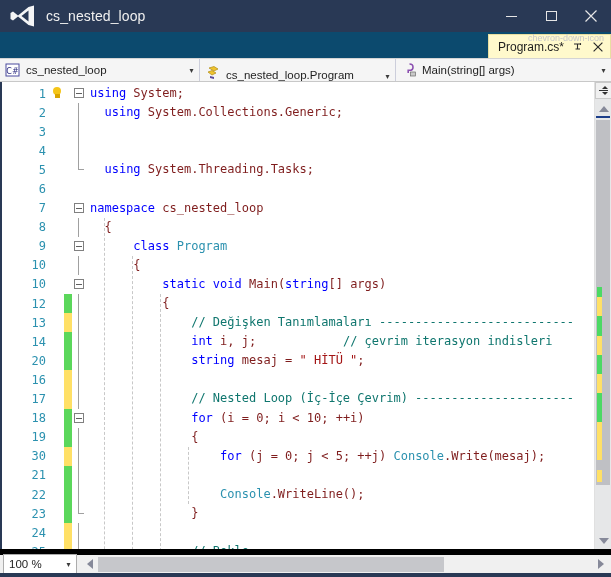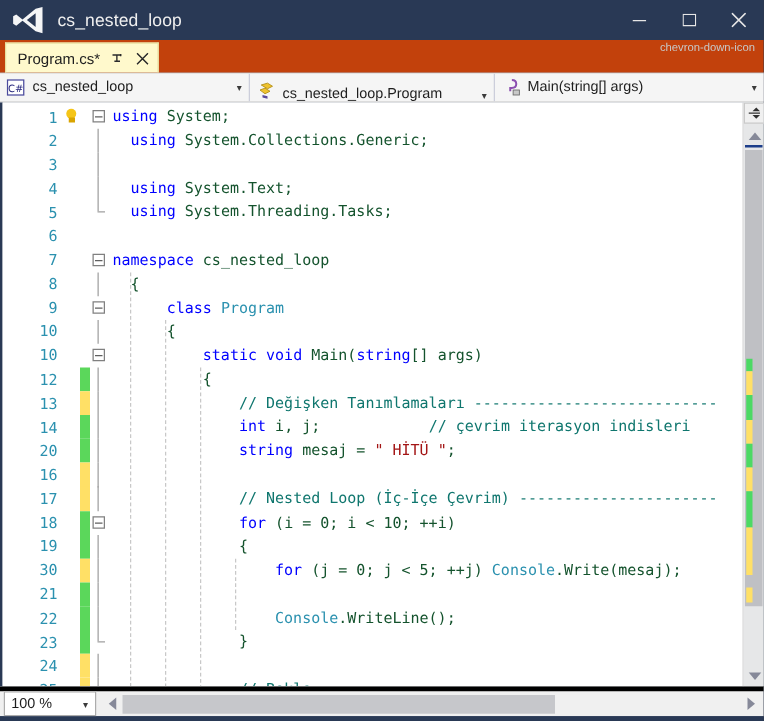--- a/index.html
+++ b/index.html
@@ -45,23 +45,24 @@
   .wc {
     width: 40px; height: 32px;
     display: flex; align-items: center; justify-content: center;
     color: #E6E6E6;
   }
 
   
   .tabstrip {
     height: 26px;
     flex: 0 0 26px;
-    background: #c2410c;
+    background: #0c4a6e;
     display: flex; align-items: flex-end;
     position: relative;
+    justify-content: flex-end;
   }
   .tab {
     height: 24px;
     background: #FFF9CC;
     display: flex; align-items: center;
     padding: 0 6px 0 9px;
     margin-left: 4px;
     border-top: 1px solid #E8DFA0;
     border-left: 1px solid #E8DFA0;
     border-right: 1px solid #E8DFA0;
@@ -192,21 +193,21 @@
     height: 19.2px;
     line-height: 19.2px;
     overflow: visible;
   }
 
   
   .kw   { color: #0000FF; }
   .ty   { color: #2B91AF; text-align: right; }
   .cm   { color: #0f766e; }
   .st   { color: #A31515; }
-  .pl   { color: #14532d; }
+  .pl   { color: #7f1d1d; }
 
   
   .collapse-box {
     position: absolute;
     left: 2px; top: 4px;
     width: 10px; height: 10px;
     border: 1px solid #808080;
     background: #FFFFFF;
   }
   .collapse-box::before {
@@ -316,21 +317,21 @@
   }
   .mk-green { background: #4CD964; }
   .mk-yellow { background: #FFE066; }
 
   
   .bottombar {
     flex: 0 0 24px;
     height: 24px;
     background: #F0F0F0;
     display: flex; align-items: center;
-    border-top: 4px solid #000000;
+    border-top: 6px solid #000000;
   }
   .zoombox {
     width: 74px; height: 20px;
     margin-left: 3px;
     background: #FFFFFF;
     border: 1px solid #ACACAC;
     display: flex; align-items: center;
     flex: 0 0 74px;
   }
   .zoom-val {
@@ -461,21 +462,21 @@
       <span class="nav-arrow">▾</span>
     </div>
   </div>
 
   <div class="editor-wrap">
     <div class="editor">
       <div class="code-lines" id="code-lines">
           <div class="row"><span class="lnum">1</span><span class="glyph"><span class="bulb"><span class="bulb-top"></span><span class="bulb-bot"></span></span></span><span class="changebar cb-none"></span><span class="outline"><span class="collapse-box"></span></span><span class="code-text"><span class="kw">using</span> <span class="pl">System;</span></span></div>
           <div class="row"><span class="lnum">2</span><span class="glyph"></span><span class="changebar cb-none"></span><span class="outline"><span class="vline"></span></span><span class="code-text">  <span class="kw">using</span> <span class="pl">System.Collections.Generic;</span></span></div>
           <div class="row"><span class="lnum">3</span><span class="glyph"></span><span class="changebar cb-none"></span><span class="outline"><span class="vline"></span></span></div>
-          <div class="row"><span class="lnum">4</span><span class="glyph"></span><span class="changebar cb-none"></span><span class="outline"><span class="vline"></span></span><span class="code-text">  <span class="kw">using</span> <span class="pl">System.Text;</span></span></div>
+          <div class="row"><span class="lnum">4</span><span class="glyph"></span><span class="changebar cb-none"></span><span class="outline"><span class="vline"></span></span></div>
           <div class="row"><span class="lnum">5</span><span class="glyph"></span><span class="changebar cb-none"></span><span class="outline"><span class="vline-end"></span></span><span class="code-text">  <span class="kw">using</span> <span class="pl">System.Threading.Tasks;</span></span></div>
           <div class="row"><span class="lnum">6</span><span class="glyph"></span><span class="changebar cb-none"></span><span class="outline"></span><span class="code-text">&nbsp;</span></div>
           <div class="row"><span class="lnum">7</span><span class="glyph"></span><span class="changebar cb-none"></span><span class="outline"><span class="collapse-box"></span></span><span class="code-text"><span class="kw">namespace</span> <span class="pl">cs_nested_loop</span></span></div>
           <div class="row"><span class="lnum">8</span><span class="glyph"></span><span class="changebar cb-none"></span><span class="outline"><span class="vline"></span></span><span class="code-text">  <span class="pl">{</span></span></div>
           <div class="row"><span class="lnum">9</span><span class="glyph"></span><span class="changebar cb-none"></span><span class="outline"><span class="collapse-box"></span></span><span class="code-text">      <span class="kw">class</span> <span class="ty">Program</span></span></div>
           <div class="row"><span class="lnum">10</span><span class="glyph"></span><span class="changebar cb-none"></span><span class="outline"><span class="vline"></span></span><span class="code-text">      <span class="pl">{</span></span></div>
           <div class="row"><span class="lnum">10</span><span class="glyph"></span><span class="changebar cb-none"></span><span class="outline"><span class="collapse-box"></span></span><span class="code-text">          <span class="kw">static</span> <span class="kw">void</span> <span class="pl">Main(</span><span class="kw">string</span><span class="pl">[] args)</span></span></div>
           <div class="row"><span class="lnum">12</span><span class="glyph"></span><span class="changebar cb-green"></span><span class="outline"><span class="vline"></span></span><span class="code-text">          <span class="pl">{</span></span></div>
           <div class="row"><span class="lnum">13</span><span class="glyph"></span><span class="changebar cb-yellow"></span><span class="outline"><span class="vline"></span></span><span class="code-text">              <span class="cm">// Değişken Tanımlamaları ---------------------------</span></span></div>
           <div class="row"><span class="lnum">14</span><span class="glyph"></span><span class="changebar cb-green"></span><span class="outline"><span class="vline"></span></span><span class="code-text">              <span class="kw">int</span> <span class="pl">i, j;</span>            <span class="cm">// çevrim iterasyon indisleri</span></span></div>

